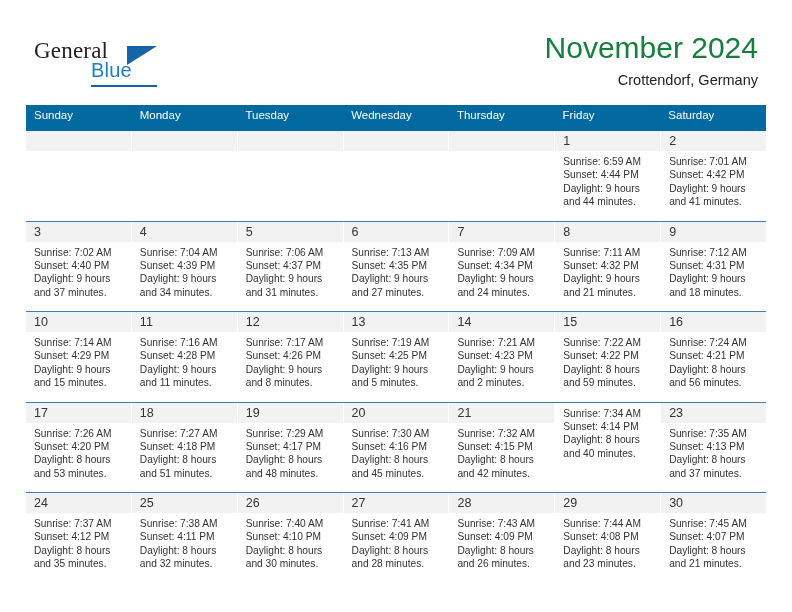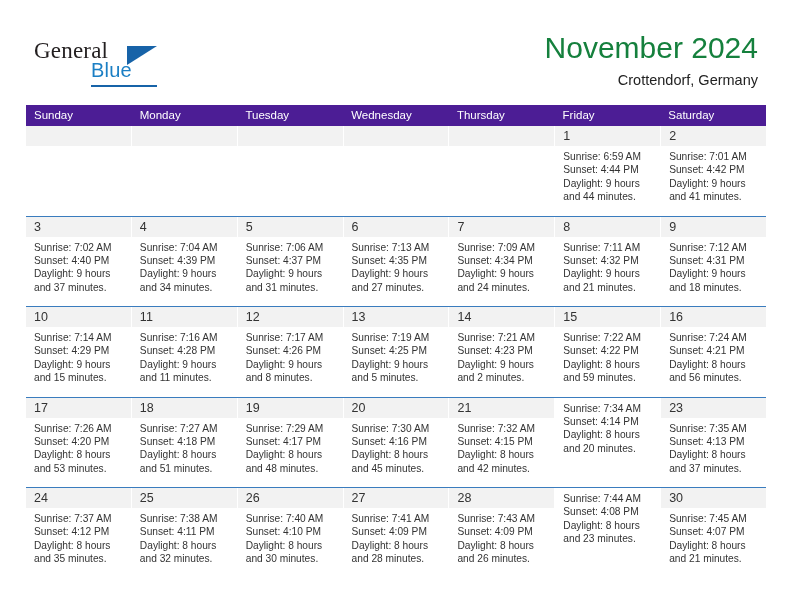--- a/index.html
+++ b/index.html
@@ -97,22 +97,22 @@
 
   
   .calendar {
     position: absolute;
     left: 26px;
     top: 105px;
     width: 740px;
   }
   .weekdays {
     display: flex;
-    background: #4c1d95;
-    height: 21px;
+    background: #0369a1;
+    height: 26px;
   }
   .weekday {
     flex: 1 1 0;
     color: #ffffff;
     font-size: 11.5px;
     line-height: 21px;
     padding-left: 8px;
     box-sizing: border-box;
     white-space: nowrap;
   }
@@ -446,21 +446,21 @@
           <div>Sunset: 4:15 PM</div>
           <div>Daylight: 8 hours</div>
           <div>and 42 minutes.</div>
         </div>
       </div>
       <div class="day">
         <div class="day-info">
           <div>Sunrise: 7:34 AM</div>
           <div>Sunset: 4:14 PM</div>
           <div>Daylight: 8 hours</div>
-          <div>and 20 minutes.</div>
+          <div>and 40 minutes.</div>
         </div>
       </div>
       <div class="day">
         <div class="day-band">
             <div class="day-num">23</div>
           </div>
         <div class="day-info">
           <div>Sunrise: 7:35 AM</div>
           <div>Sunset: 4:13 PM</div>
           <div>Daylight: 8 hours</div>
@@ -519,20 +519,23 @@
             <div class="day-num">28</div>
           </div>
         <div class="day-info">
           <div>Sunrise: 7:43 AM</div>
           <div>Sunset: 4:09 PM</div>
           <div>Daylight: 8 hours</div>
           <div>and 26 minutes.</div>
         </div>
       </div>
       <div class="day">
+        <div class="day-band">
+            <div class="day-num">29</div>
+          </div>
         <div class="day-info">
           <div>Sunrise: 7:44 AM</div>
           <div>Sunset: 4:08 PM</div>
           <div>Daylight: 8 hours</div>
           <div>and 23 minutes.</div>
         </div>
       </div>
       <div class="day">
         <div class="day-band">
             <div class="day-num">30</div>

